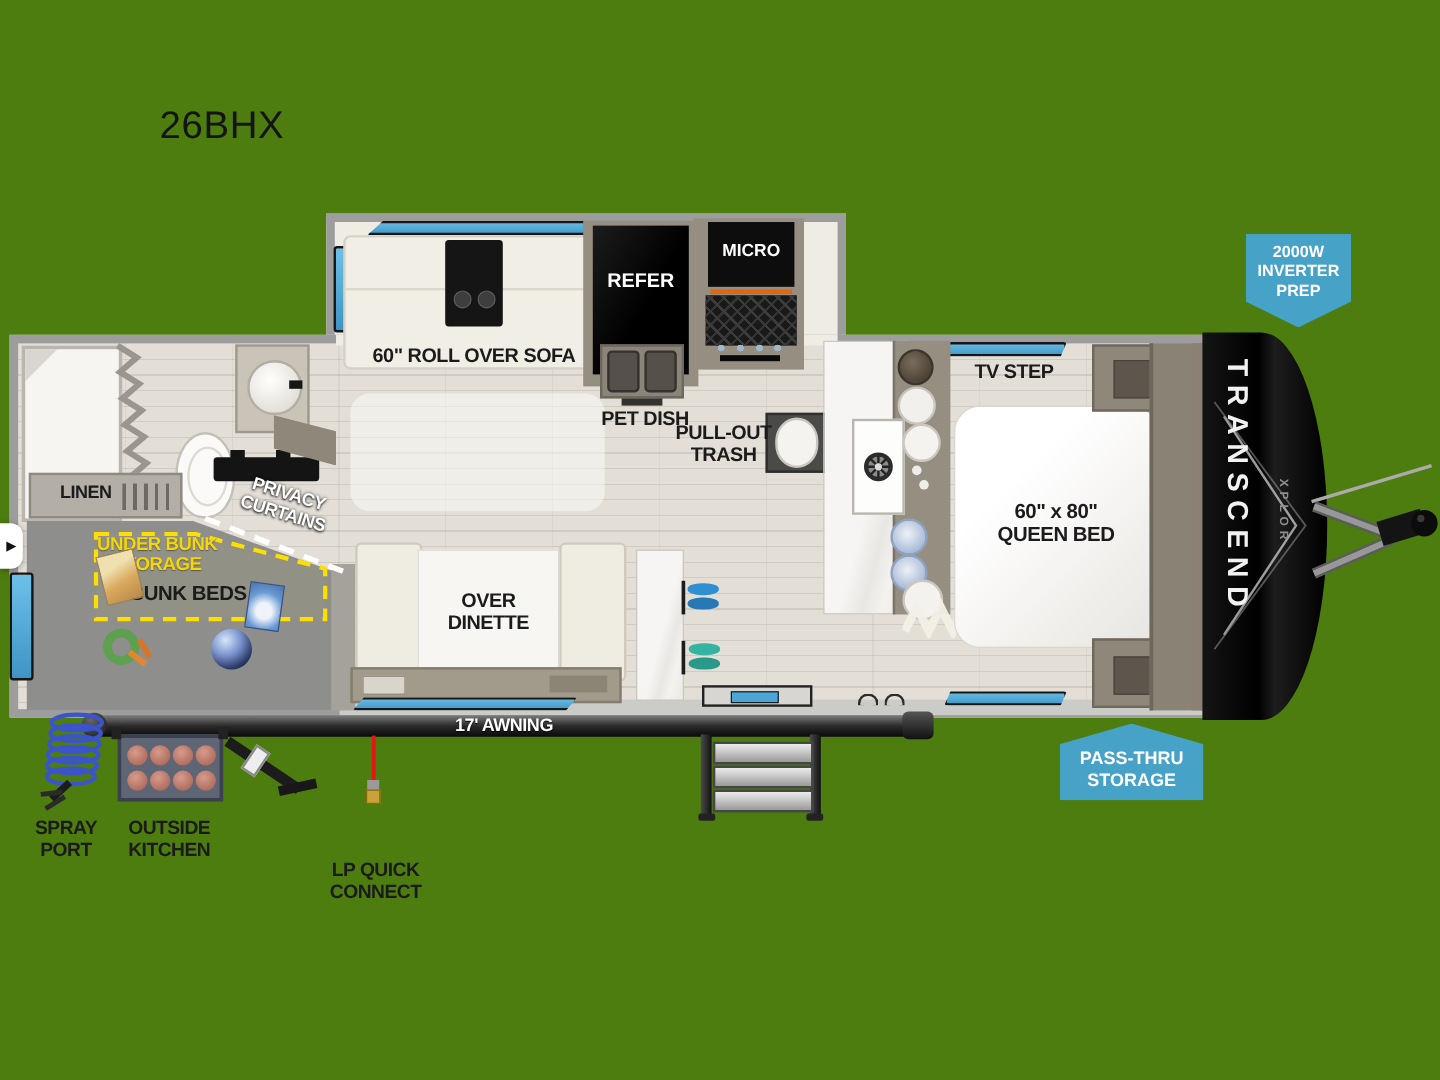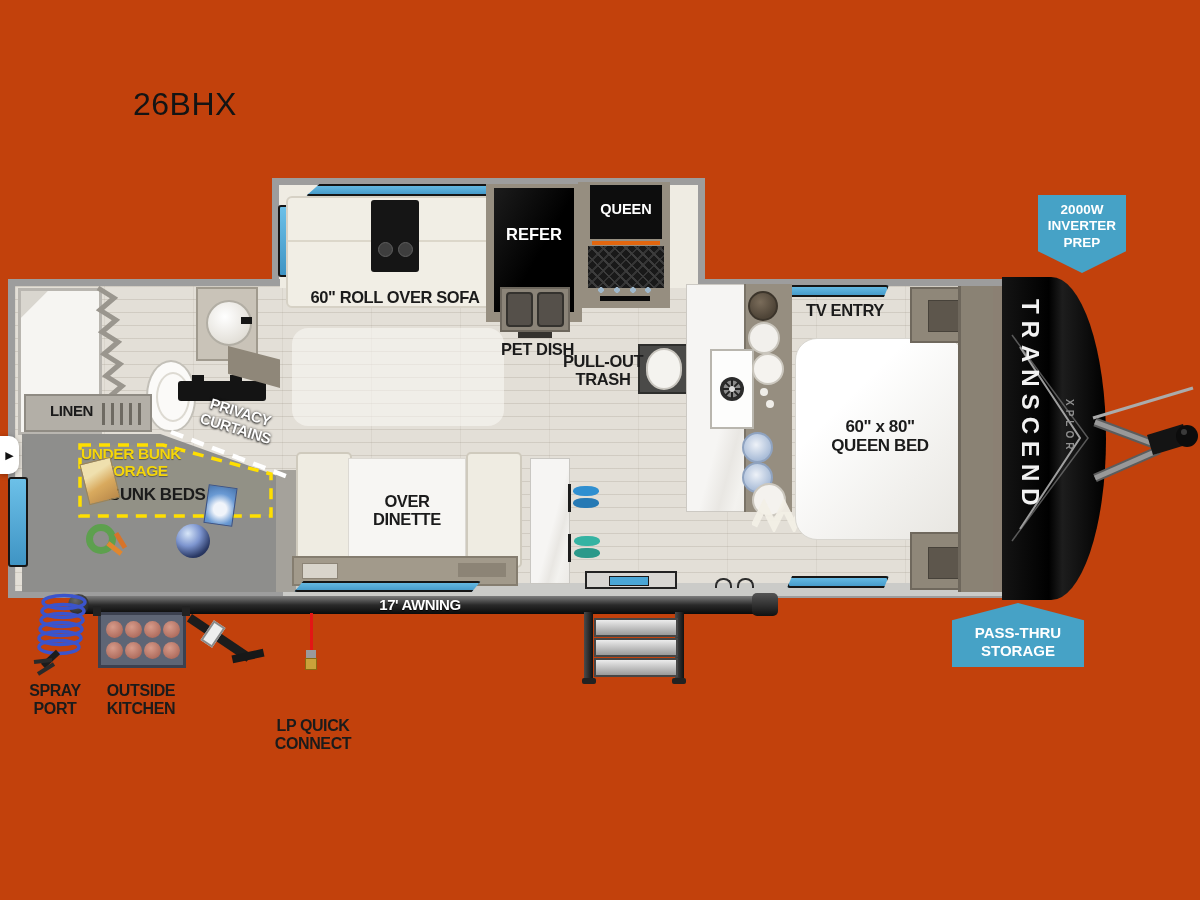--- a/index.html
+++ b/index.html
@@ -1,16 +1,16 @@
 <!DOCTYPE html>
 <html><head>
 <meta charset="utf-8">
 <style>
   html,body{margin:0;padding:0;background:#fff;}
-  #stage{position:relative;width:1200px;height:900px;background:#c2410c;overflow:hidden;
+  #stage{position:relative;width:1200px;height:900px;background:#4d7c0f;overflow:hidden;
          font-family:"Liberation Sans",sans-serif;}
   .abs{position:absolute;}
   .lbl{position:absolute;font-weight:bold;color:#1b1b1b;text-align:center;line-height:1.1;
        letter-spacing:-0.4px;font-size:16.5px;white-space:nowrap;}
   .lbl-white{color:#ffffff;text-shadow:0 1px 2px rgba(0,0,0,.85),0 0 3px rgba(0,0,0,.6);}
   .callout{position:absolute;background:#46a2c6;color:#fff;font-weight:bold;text-align:center;
            line-height:1.22;}
   .win{position:absolute;background:linear-gradient(180deg,#6cc0e8,#3f94c4);border:2px solid #161616;
        border-radius:3px;}
   .win-h{clip-path:polygon(5% 0,100% 0,95% 100%,0 100%);border:none;outline:2px solid #161616;outline-offset:-2px;}
@@ -140,21 +140,21 @@
     <div class="bowl" style="left:27px;top:42px;width:13px;height:13px;background:#3e3e3e;border:1px solid #5e5e5e;"></div>
   </div>
   <div class="lbl" style="left:300px;top:288px;width:190px;">60" ROLL OVER SOFA</div>
 
   <div class="abs cab" style="left:486px;top:184px;width:96px;height:138px;"></div>
   <div class="abs" style="left:494px;top:188px;width:80px;height:124px;background:linear-gradient(120deg,#1c1c1c,#000 55%);"></div>
   <div class="lbl" style="left:494px;top:225px;width:80px;color:#fff;font-size:16.5px;letter-spacing:0;">REFER</div>
 
   <div class="abs cab" style="left:578px;top:182px;width:92px;height:126px;"></div>
   <div class="abs" style="left:590px;top:185px;width:72px;height:54px;background:#0d0d0d;"></div>
-  <div class="lbl" style="left:590px;top:202px;width:72px;color:#fff;font-size:14.5px;letter-spacing:0;">QUEEN</div>
+  <div class="lbl" style="left:590px;top:202px;width:72px;color:#fff;font-size:14.5px;letter-spacing:0;">MICRO</div>
   <div class="abs" style="left:592px;top:241px;width:68px;height:4px;background:#e2660f;"></div>
   <div class="abs" style="left:588px;top:246px;width:76px;height:42px;background:#191919;
               background-image:repeating-linear-gradient(45deg,transparent 0 6px,#3c3c3c 6px 8px),
                                repeating-linear-gradient(-45deg,transparent 0 6px,#343434 6px 8px);"></div>
   <div class="abs" style="left:596px;top:287px;width:56px;height:7px;
        background:radial-gradient(circle 3px at 5px 3px,#9fb8cc 90%,transparent),
                   radial-gradient(circle 3px at 21px 3px,#9fb8cc 90%,transparent),
                   radial-gradient(circle 3px at 37px 3px,#9fb8cc 90%,transparent),
                   radial-gradient(circle 3px at 52px 3px,#9fb8cc 90%,transparent);"></div>
   <div class="abs" style="left:600px;top:296px;width:50px;height:5px;background:#0a0a0a;"></div>
@@ -208,21 +208,21 @@
   <div class="abs" style="left:568px;top:534px;width:3px;height:28px;background:#1c1c1c;"></div>
   <div class="shoe" style="left:574px;top:536px;background:#35b3a2;"></div>
   <div class="shoe" style="left:574px;top:548px;background:#2b998a;"></div>
 
   <div class="abs" style="left:585px;top:571px;width:92px;height:18px;background:#d8d6d2;border:2px solid #222;box-sizing:border-box;">
     <div style="position:absolute;left:22px;top:3px;width:38px;height:8px;background:#4aa6d6;border:1px solid #1a1a1a;"></div>
   </div>
   <div class="hinge" style="left:715px;top:578px;"></div>
   <div class="hinge" style="left:737px;top:578px;"></div>
 
-  <div class="lbl" style="left:800px;top:301px;width:90px;">TV ENTRY</div>
+  <div class="lbl" style="left:800px;top:301px;width:90px;">TV STEP</div>
   <div class="abs" style="left:795px;top:338px;width:170px;height:202px;border-radius:22px;border:1px solid #d8d6d0;box-sizing:border-box;
               background:linear-gradient(135deg,#ffffff 30%,#f1f0ed 70%,#e7e5e0);"></div>
   <div class="lbl" style="left:795px;top:418px;width:170px;font-size:17px;">
     <div>60" x 80"</div>
     <div>QUEEN BED</div>
   </div>
   <div class="abs" style="left:910px;top:287px;width:78px;height:56px;background:#8f8779;border:2px solid #6f685d;box-sizing:border-box;">
     <div style="position:absolute;left:16px;top:11px;width:44px;height:30px;background:#5d564c;border:1px solid #47423a;"></div>
   </div>
   <div class="abs" style="left:910px;top:532px;width:78px;height:58px;background:#8f8779;border:2px solid #6f685d;box-sizing:border-box;">
@@ -310,21 +310,21 @@
   <div class="abs" style="left:232px;top:652px;width:32px;height:8px;background:#181818;transform:rotate(-12deg);"></div>
 
   <div class="abs" style="left:310px;top:613px;width:3px;height:46px;background:#e31515;"></div>
   <div class="abs" style="left:306px;top:650px;width:10px;height:8px;background:#9a9a9a;"></div>
   <div class="abs" style="left:305px;top:658px;width:12px;height:12px;background:#caa23a;border:1px solid #8a6a10;box-sizing:border-box;"></div>
   <div class="lbl" style="left:272px;top:717px;width:82px;font-size:16px;">
     <div>LP QUICK</div>
     <div>CONNECT</div>
   </div>
 
-  <div class="callout" style="left:952px;top:603px;width:132px;height:64px;font-size:15px;padding-top:21px;box-sizing:border-box;
+  <div class="callout" style="left:883px;top:603px;width:120px;height:64px;font-size:15px;padding-top:21px;box-sizing:border-box;
               clip-path:polygon(50% 0,100% 27%,100% 100%,0 100%,0 27%);">
     <div>PASS-THRU</div>
     <div>STORAGE</div>
   </div>
 
   <div class="abs" style="left:0;top:436px;width:19px;height:38px;background:#fff;border-radius:0 10px 10px 0;
               box-shadow:0 1px 5px rgba(0,0,0,.35);color:#111;font-size:11px;line-height:38px;text-align:center;cursor:pointer;">
     <span>▶</span>
   </div>
 

